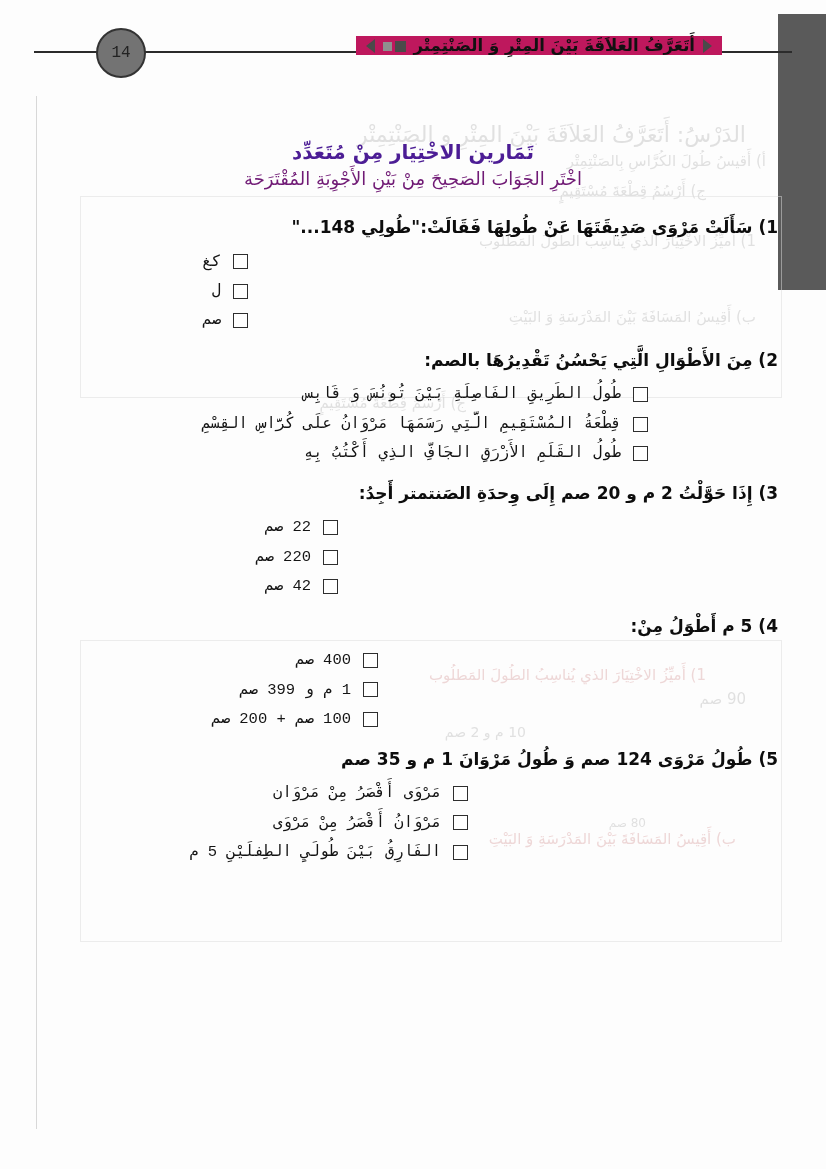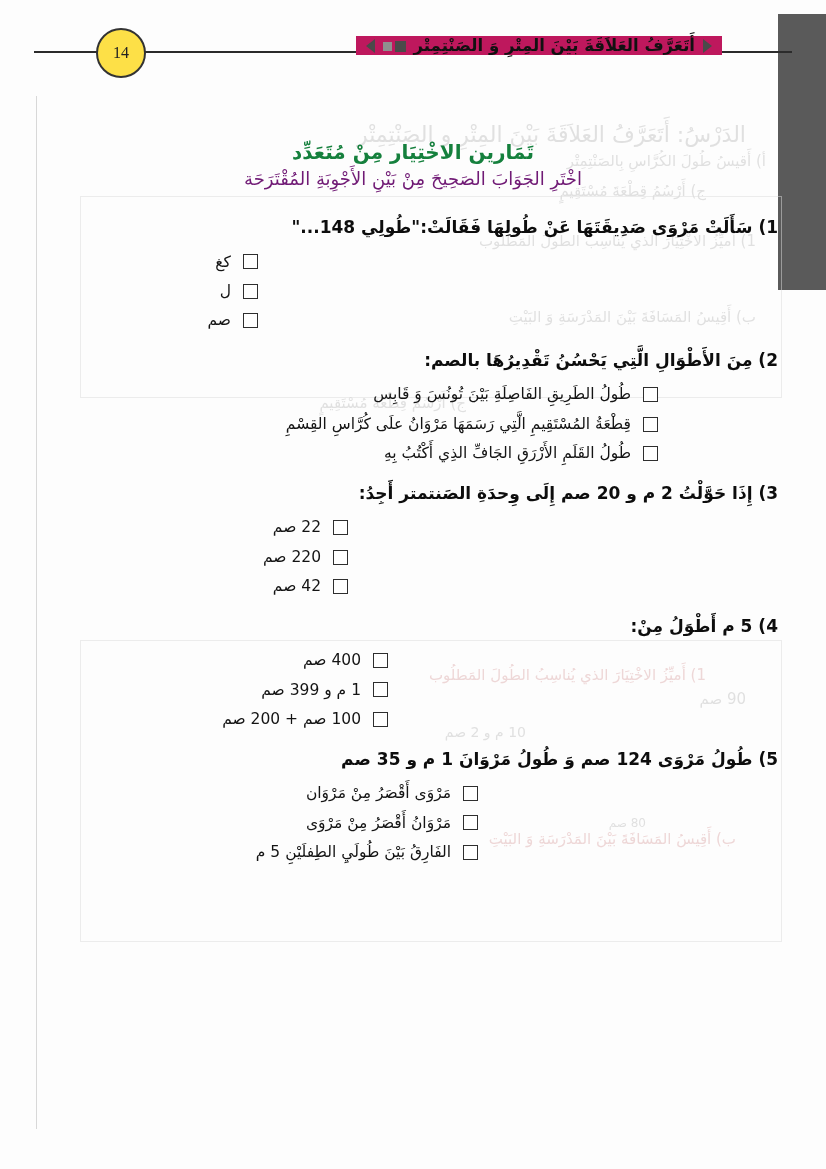--- a/index.html
+++ b/index.html
@@ -59,27 +59,27 @@
     background: #2b2b2b;
   }
   .page-num-circle {
     position: absolute;
     left: 62px;
     top: 0px;
     width: 46px;
     height: 46px;
     border-radius: 50%;
     border: 2px solid #333;
-    background: #fde047;
+    background: #737373;
     display: flex;
     align-items: center;
     justify-content: center;
     font-size: 16px;
     color: #222;
-    font-family: Liberation Serif, serif;
+    font-family: Liberation Mono, monospace;
   }
   .header-title-wrap {
     position: absolute;
     right: 70px;
     top: 8px;
     background: #be185d;
     padding: 0 10px;
     display: flex;
     align-items: center;
     gap: 8px;
@@ -153,40 +153,40 @@
     top: 120px;
     left: 48px;
     right: 48px;
     direction: rtl;
     text-align: right;
   }
   .title-main {
     text-align: center;
     font-size: 20px;
     font-weight: bold;
-    color: #15803d;
+    color: #4c1d95;
     margin: 20px 0 4px 0;
   }
   .title-sub {
     text-align: center;
     font-size: 18px;
     color: #701a75;
     margin: 0 0 26px 0;
   }
 
   .q-block { margin-bottom: 6px; }
   .q-text {
     font-size: 17px;
     font-weight: bold;
     color: #0d0d0d;
     text-align: right;
     margin: 16px 0 10px 0;
     line-height: 1.5;
   }
-  .choices { margin: 0; padding: 0; list-style: none; }
+  .choices { margin: 10px; padding: 0; list-style: none; font-family: Liberation Mono, monospace; }
   .choice {
     display: flex;
     flex-direction: row;
     align-items: center;
     justify-content: flex-start;
     gap: 12px;
     margin: 0 0 7px 0;
     font-size: 15.5px;
     color: #141414;
     line-height: 1.45;

